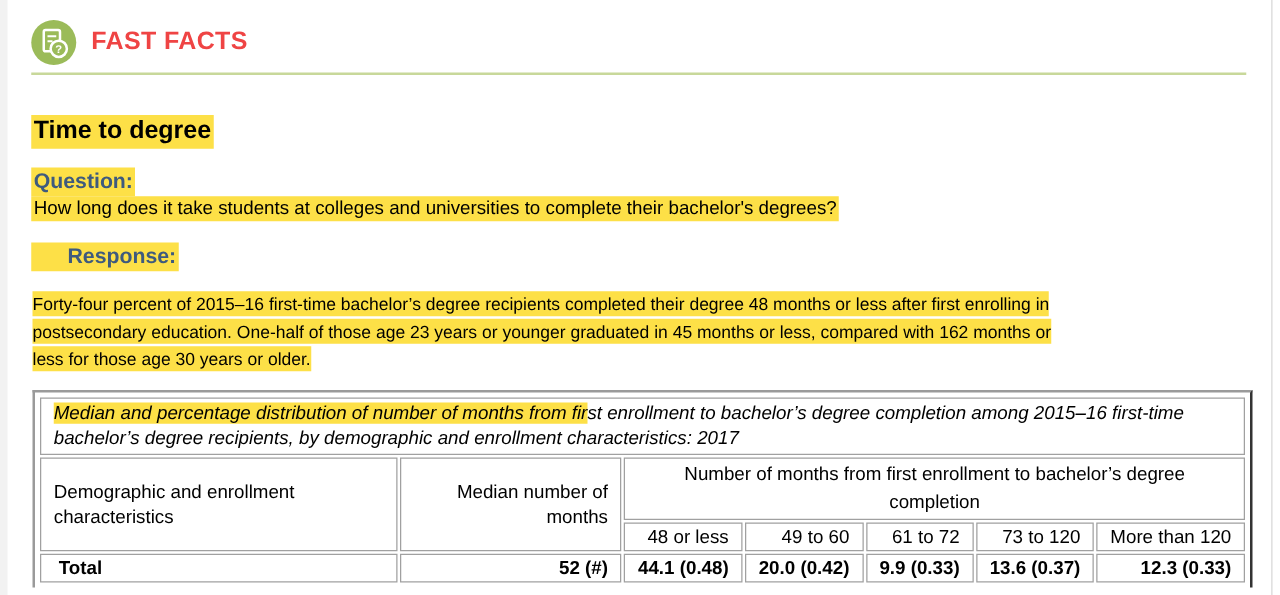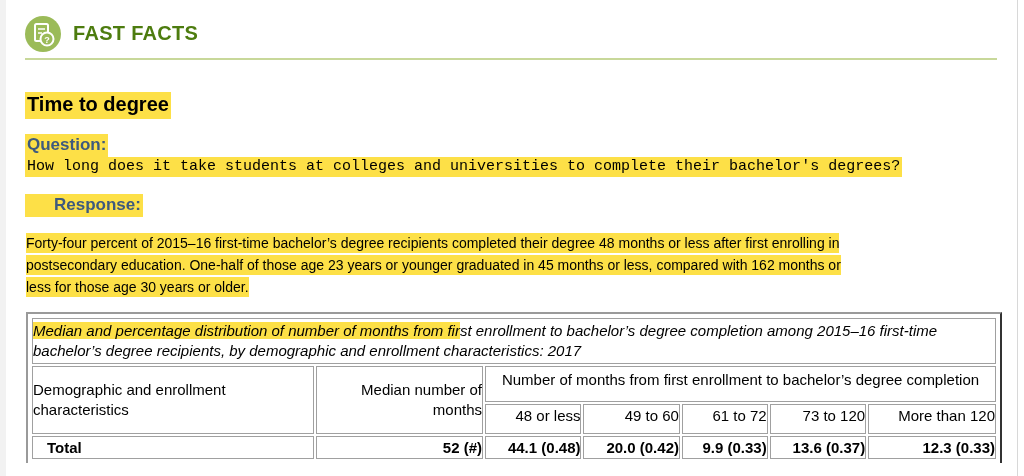--- a/index.html
+++ b/index.html
@@ -5,32 +5,32 @@
     html, body { margin:0; padding:0; }
     body {
       width:1024px; height:476px; overflow:hidden; background:#fff;
       font-family:"Liberation Sans", sans-serif; color:#000; position:relative;
     }
     .left-rule { position:absolute; left:0; top:0; width:6px; height:476px; background:#f2f2f2; }
     .right-rule { position:absolute; left:1017px; top:0; width:1px; height:476px; background:#d8d8d8; }
     .header { position:absolute; left:25px; top:14px; width:972px; height:44px; border-bottom:2px solid #c8d89a; }
     .logo { position:absolute; left:0; top:2px; width:36px; height:36px; border-radius:50%; background:#9bbb59; }
     .logo svg { position:absolute; left:0; top:0; }
-    .brand { position:absolute; left:48px; top:8px; font-size:20px; font-weight:bold; color:#4d7c0f; letter-spacing:0.3px; }
+    .brand { position:absolute; left:48px; top:8px; font-size:20px; font-weight:bold; color:#ef4444; letter-spacing:0.3px; }
     .hl { background:#fde047; }
     .title { position:absolute; left:25px; top:92px; font-size:20px; font-weight:bold; padding:1px 2px 3px 2px; }
     .label { font-size:17px; font-weight:bold; color:#3e5a7e; padding:1px 2px 2px 2px; }
     .q-label { position:absolute; left:25px; top:134px; }
-    .q-text { position:absolute; left:25px; top:157px; font-size:15px; padding:1px 2px 2px 2px;font-family:Liberation Mono, monospace; }
+    .q-text { position:absolute; left:25px; top:157px; font-size:15px; padding:1px 2px 2px 2px; }
     .r-label { position:absolute; left:25px; top:194px;padding-left:29px; }
     .r-text { position:absolute; left:26px; top:232px; width:975px; font-size:14px; line-height:22px; }
     .r-text span { padding:2px 0 2px 0; }
     .table-wrap { position:absolute; left:26px; top:312px; width:968px; border:2px solid #9a9a9a; border-right-color:#333; border-bottom:none; padding:2px; background:#fff; }
     table { border-collapse:separate; border-spacing:2px; width:100%; font-size:15px; }
-    td, th { border:1px solid #a0a0a0; padding:2px 0; vertical-align:top; }
+    td, th { border:1px solid #a0a0a0; padding:2px 10px; vertical-align:top; }
     .caption { font-style:italic; font-weight:normal; text-align:left; line-height:20px; }
     .h1 { text-align:left; vertical-align:middle; height:62px; font-weight:normal; line-height:20px; }
     .h2 { text-align:right; vertical-align:middle; font-weight:normal; line-height:20px; }
     .hgroup { text-align:center; font-weight:normal; line-height:22px; }
     .hcol { text-align:right; font-weight:normal; white-space:nowrap; }
     .row td { font-weight:bold; white-space:nowrap; }
     .row .rlabel { padding-left:14px; text-align:left; }
     .row .num { text-align:right; }
   </style>
 </head>

